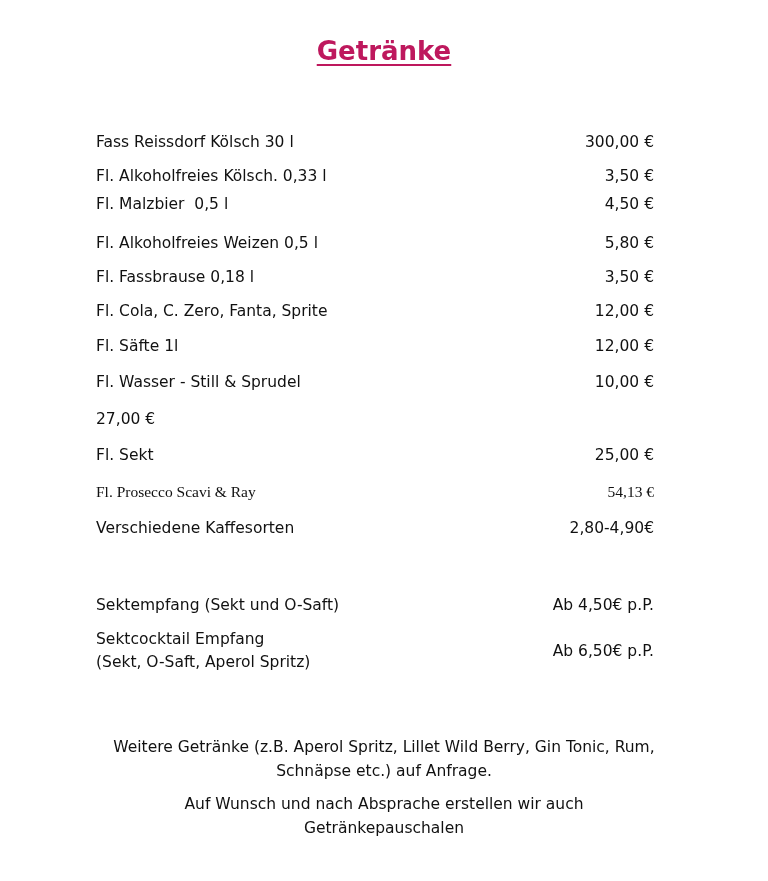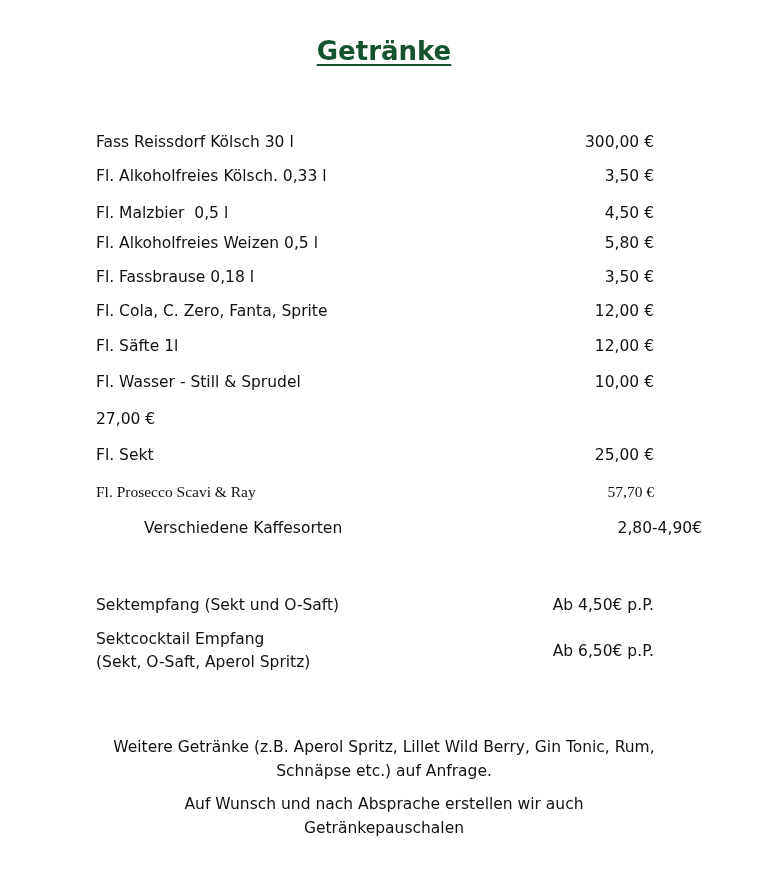--- a/index.html
+++ b/index.html
@@ -16,21 +16,21 @@
       overflow: hidden;
     }
     .title {
       position: absolute;
       top: 36px;
       left: 0;
       width: 768px;
       text-align: center;
       font-size: 26px;
       font-weight: bold;
-      color: #14532d;
+      color: #be185d;
     }
     .title span {
       text-decoration: underline;
       text-decoration-thickness: 2px;
       text-underline-offset: 4px;
     }
     .menu-row {
       position: absolute;
       left: 96px;
       width: 558px;
@@ -65,21 +65,21 @@
 </div>
 
 <div class="menu-row" style="top:131px;">
   <span class="name">Fass Reissdorf Kölsch 30 l</span>
   <span class="price">300,00 €</span>
 </div>
 <div class="menu-row" style="top:165px;">
   <span class="name">Fl. Alkoholfreies Kölsch. 0,33 l</span>
   <span class="price">3,50 €</span>
 </div>
-<div class="menu-row" style="top:202px;">
+<div class="menu-row" style="top:193px;">
   <span class="name" style="white-space:pre;">Fl. Malzbier  0,5 l</span>
   <span class="price">4,50 €</span>
 </div>
 <div class="menu-row" style="top:232px;gap:41px;">
   <span class="name">Fl. Alkoholfreies Weizen 0,5 l</span>
   <span class="price">5,80 €</span>
 </div>
 <div class="menu-row" style="top:266px;">
   <span class="name">Fl. Fassbrause 0,18 l</span>
   <span class="price">3,50 €</span>
@@ -98,23 +98,23 @@
 </div>
 <div class="menu-row" style="top:408px;">
   <span class="price">27,00 €</span>
 </div>
 <div class="menu-row" style="top:444px;">
   <span class="name">Fl. Sekt</span>
   <span class="price">25,00 €</span>
 </div>
 <div class="menu-row" style="top:481px;font-family:Liberation Serif, serif;">
   <span class="name">Fl. Prosecco Scavi &amp; Ray</span>
-  <span class="price">57,70 €</span>
+  <span class="price">54,13 €</span>
 </div>
-<div class="menu-row" style="top:517px;margin-left:48px;">
+<div class="menu-row" style="top:517px;">
   <span class="name">Verschiedene Kaffesorten</span>
   <span class="price">2,80-4,90€</span>
 </div>
 
 <div class="menu-row" style="top:594px;">
   <span class="name">Sektempfang (Sekt und O-Saft)</span>
   <span class="price">Ab 4,50€ p.P.</span>
 </div>
 <div class="menu-row two-line" style="top:628px;">
   <span class="name">

